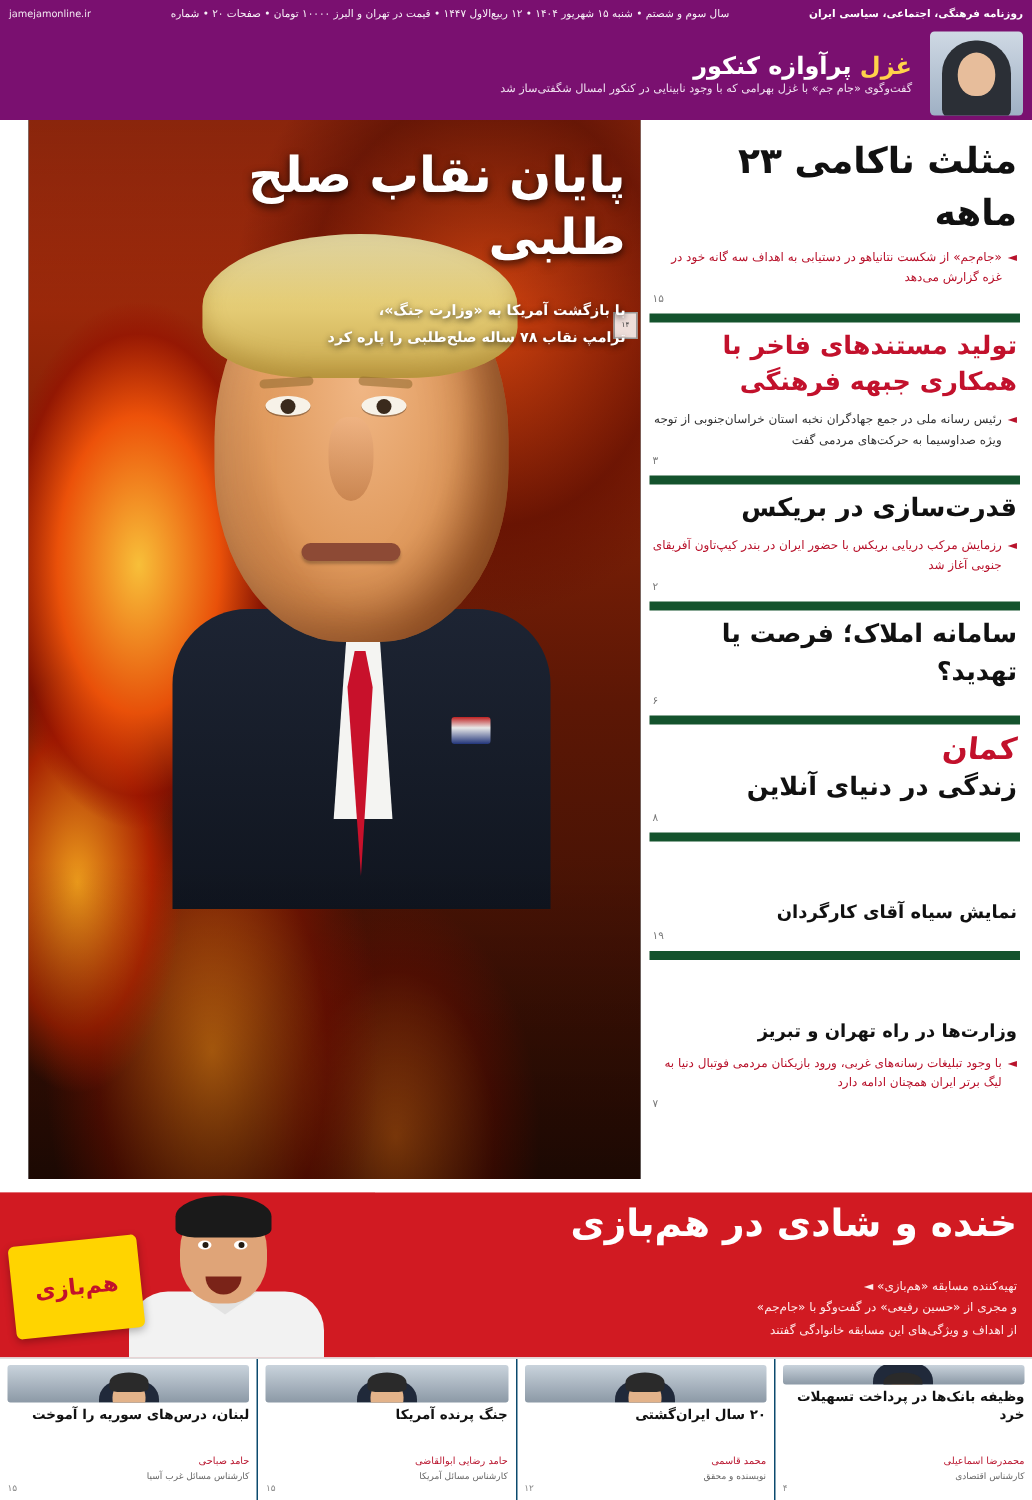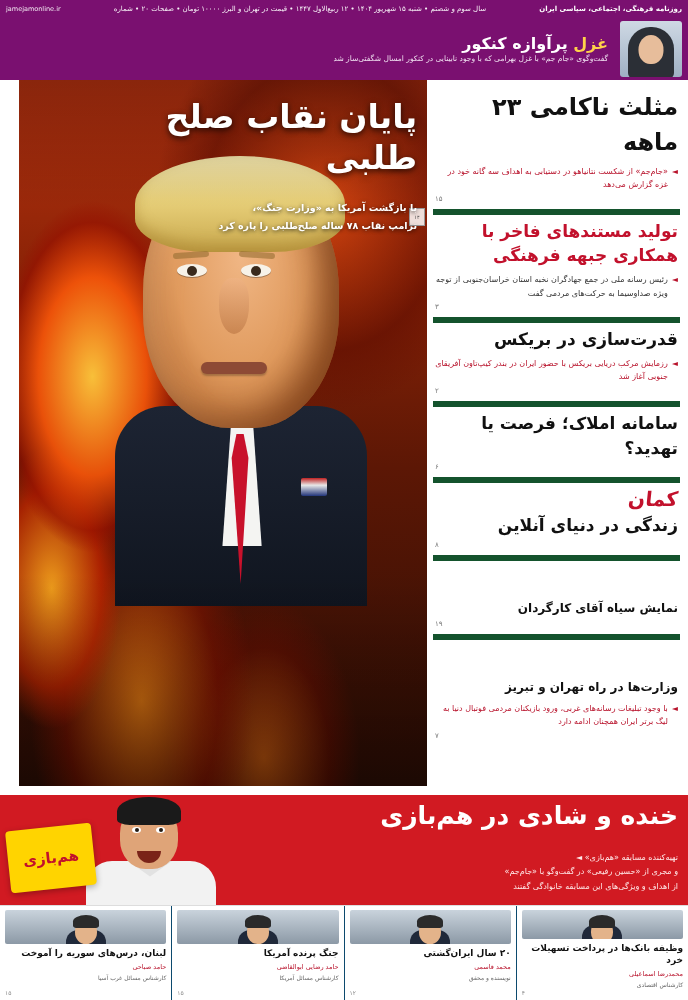--- a/index.html
+++ b/index.html
@@ -211,21 +211,21 @@
   }
   .thumb:last-child{border-left:none;justify-content:space-between;}
   .th-img{
     width:100%;height:34px;border-radius:2px;position:relative;overflow:hidden;margin-bottom:3px;
     background:linear-gradient(180deg,#c9d3dc,#8c99a6);
   }
   .th-face{position:absolute;left:50%;top:10px;transform:translateX(-50%);width:22px;height:24px;border-radius:48%;background:#e3b38a;}
   .th-hair{position:absolute;left:50%;top:5px;transform:translateX(-50%);width:26px;height:13px;border-radius:50% 50% 20% 20%;background:#2a2a2a;}
   .th-suit{position:absolute;left:50%;bottom:0;transform:translateX(-50%);width:40px;height:14px;border-radius:12px 12px 0 0;background:#20293a;}
   .th-title{font-size:9px;font-weight:bold;line-height:1.35;color:#111;}
-  .th-sub{font-size:6.5px;color:#b8122b;line-height:1.5;margin-top:4px;}
+  .th-sub{font-size:6.5px;color:#b8122b;line-height:1.5;margin-top:20px;}
   .th-sub2{font-size:6px;color:#666;line-height:1.5;}
   .th-page{font-size:6px;color:#888;margin-top:auto;text-align:left;direction:ltr;}
 </style>
 </head>
 <body>
 
 <div class="page">
 
   <div class="topstrip">
     <div class="ts-right">روزنامه فرهنگی، اجتماعی، سیاسی ایران</div>

